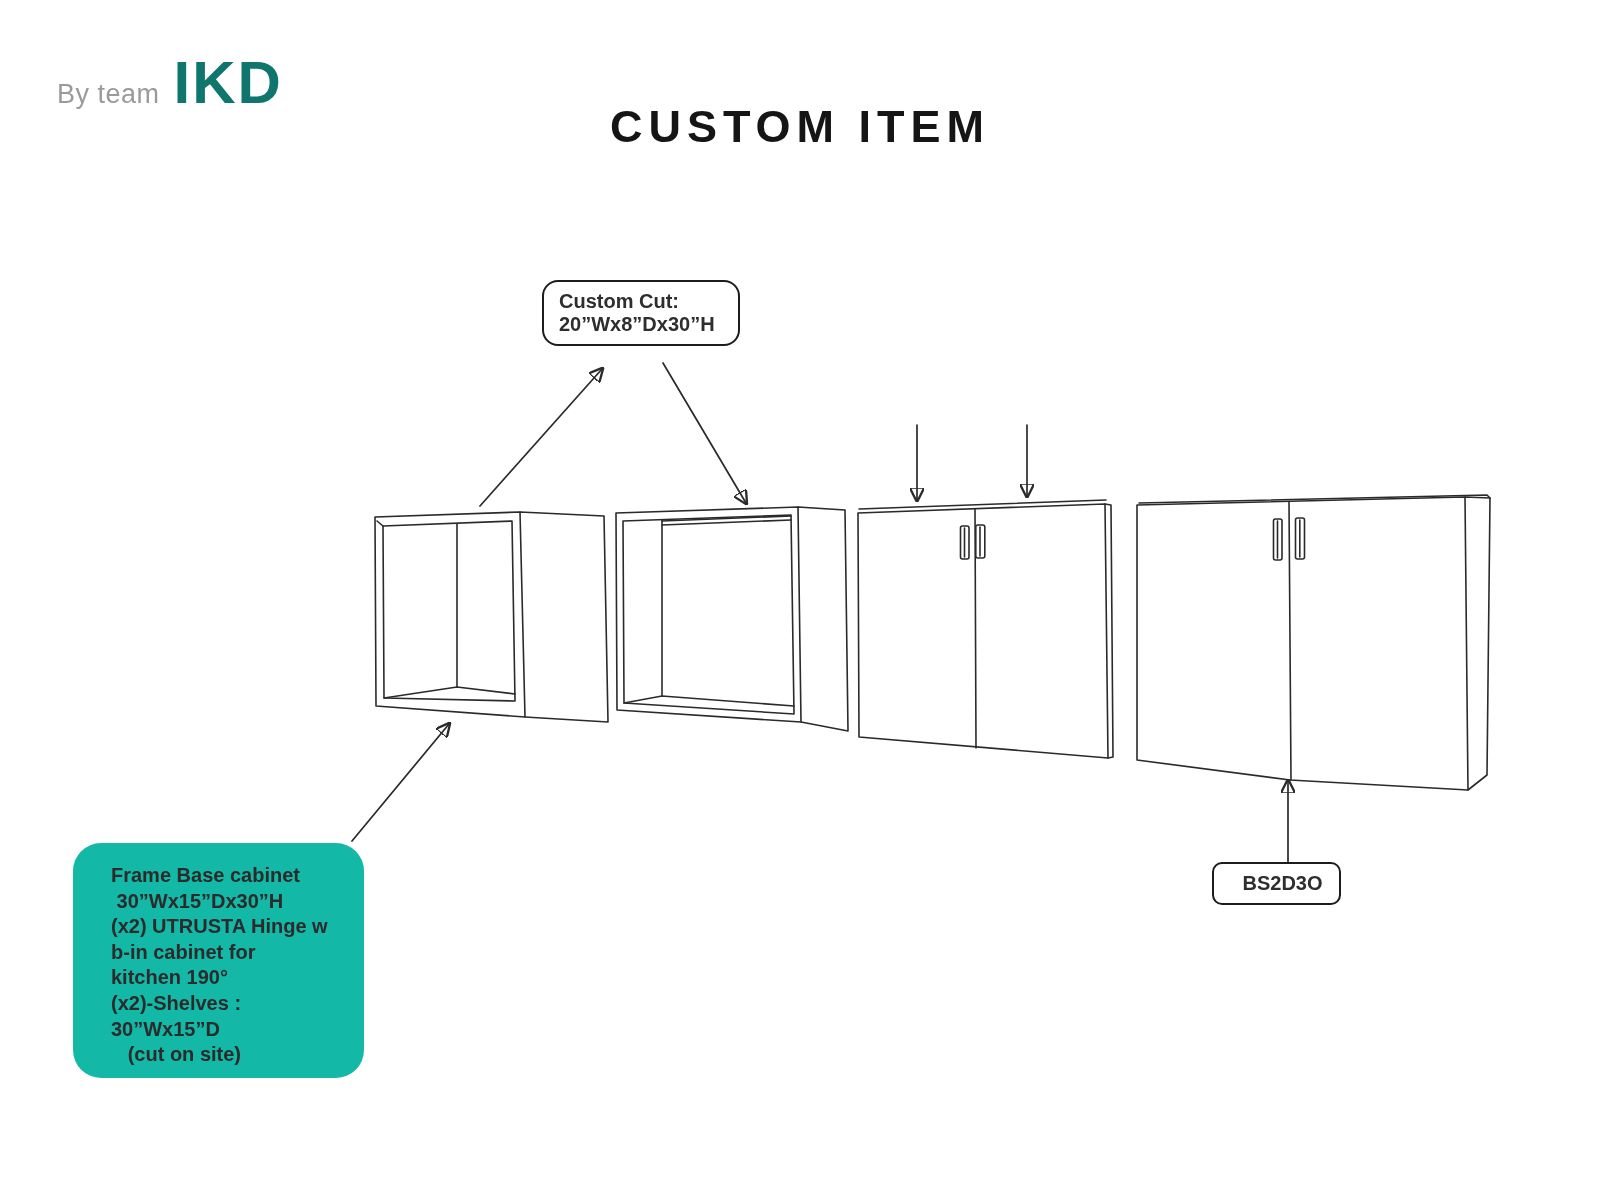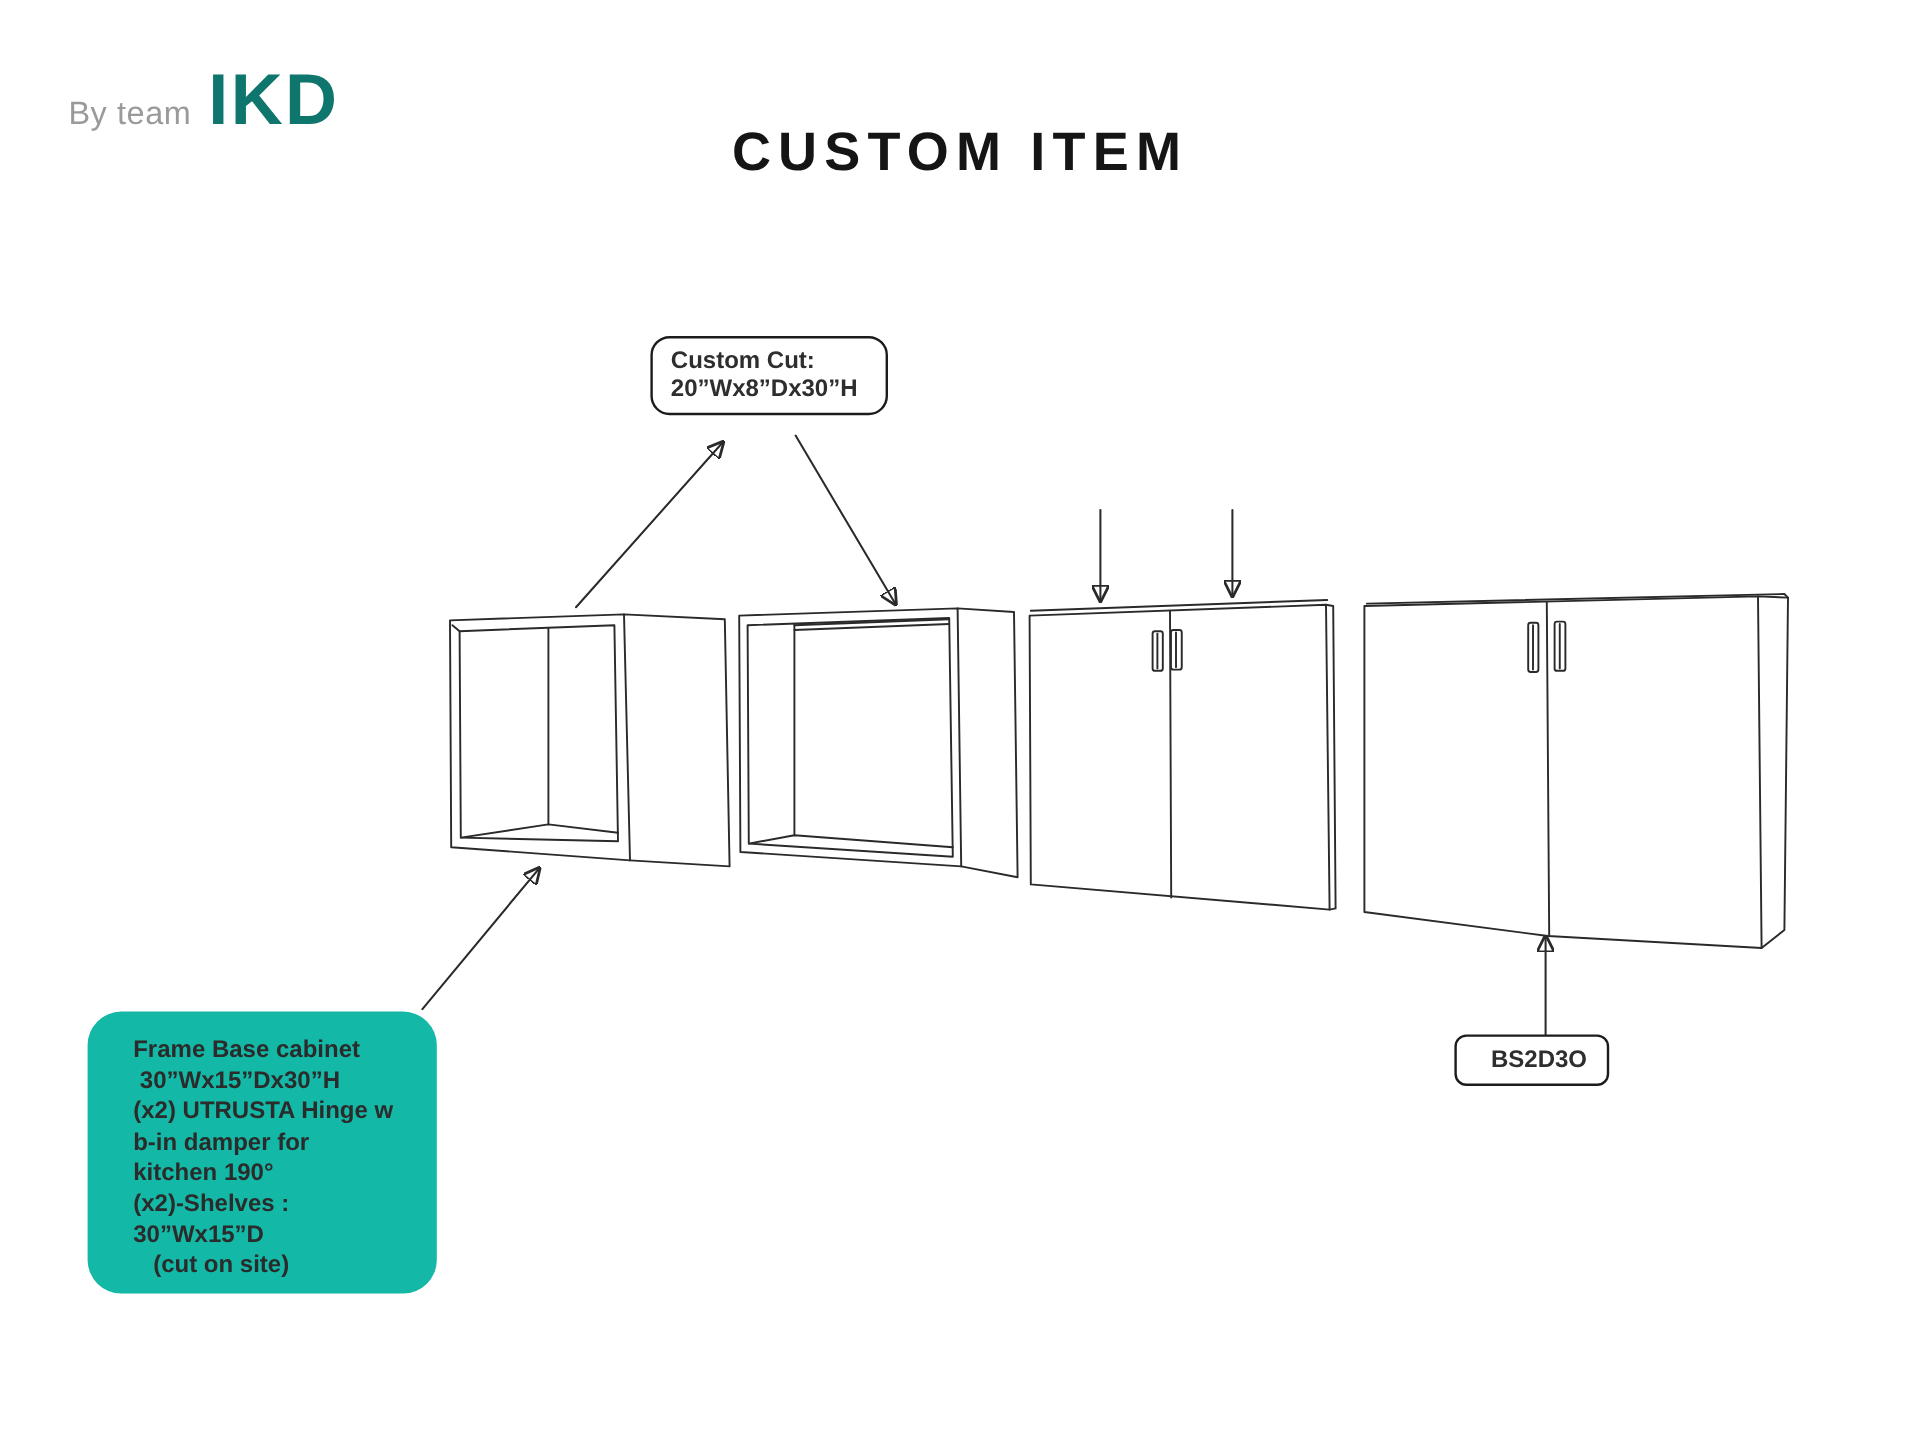--- a/index.html
+++ b/index.html
@@ -182,20 +182,20 @@
 
 
   <div class="callout callout-part-code">
     <div>BS2D3O</div>
   </div>
 
   <div class="note-box">
     <div class="note-line">Frame Base cabinet</div>
     <div class="note-line"> 30”Wx15”Dx30”H</div>
     <div class="note-line">(x2) UTRUSTA Hinge w</div>
-    <div class="note-line">b-in damper for</div>
+    <div class="note-line">b-in cabinet for</div>
     <div class="note-line">kitchen 190°</div>
     <div class="note-line">(x2)-Shelves :</div>
     <div class="note-line">30”Wx15”D</div>
     <div class="note-line">   (cut on site)</div>
   </div>
 
 </div>
 
 </body></html>

